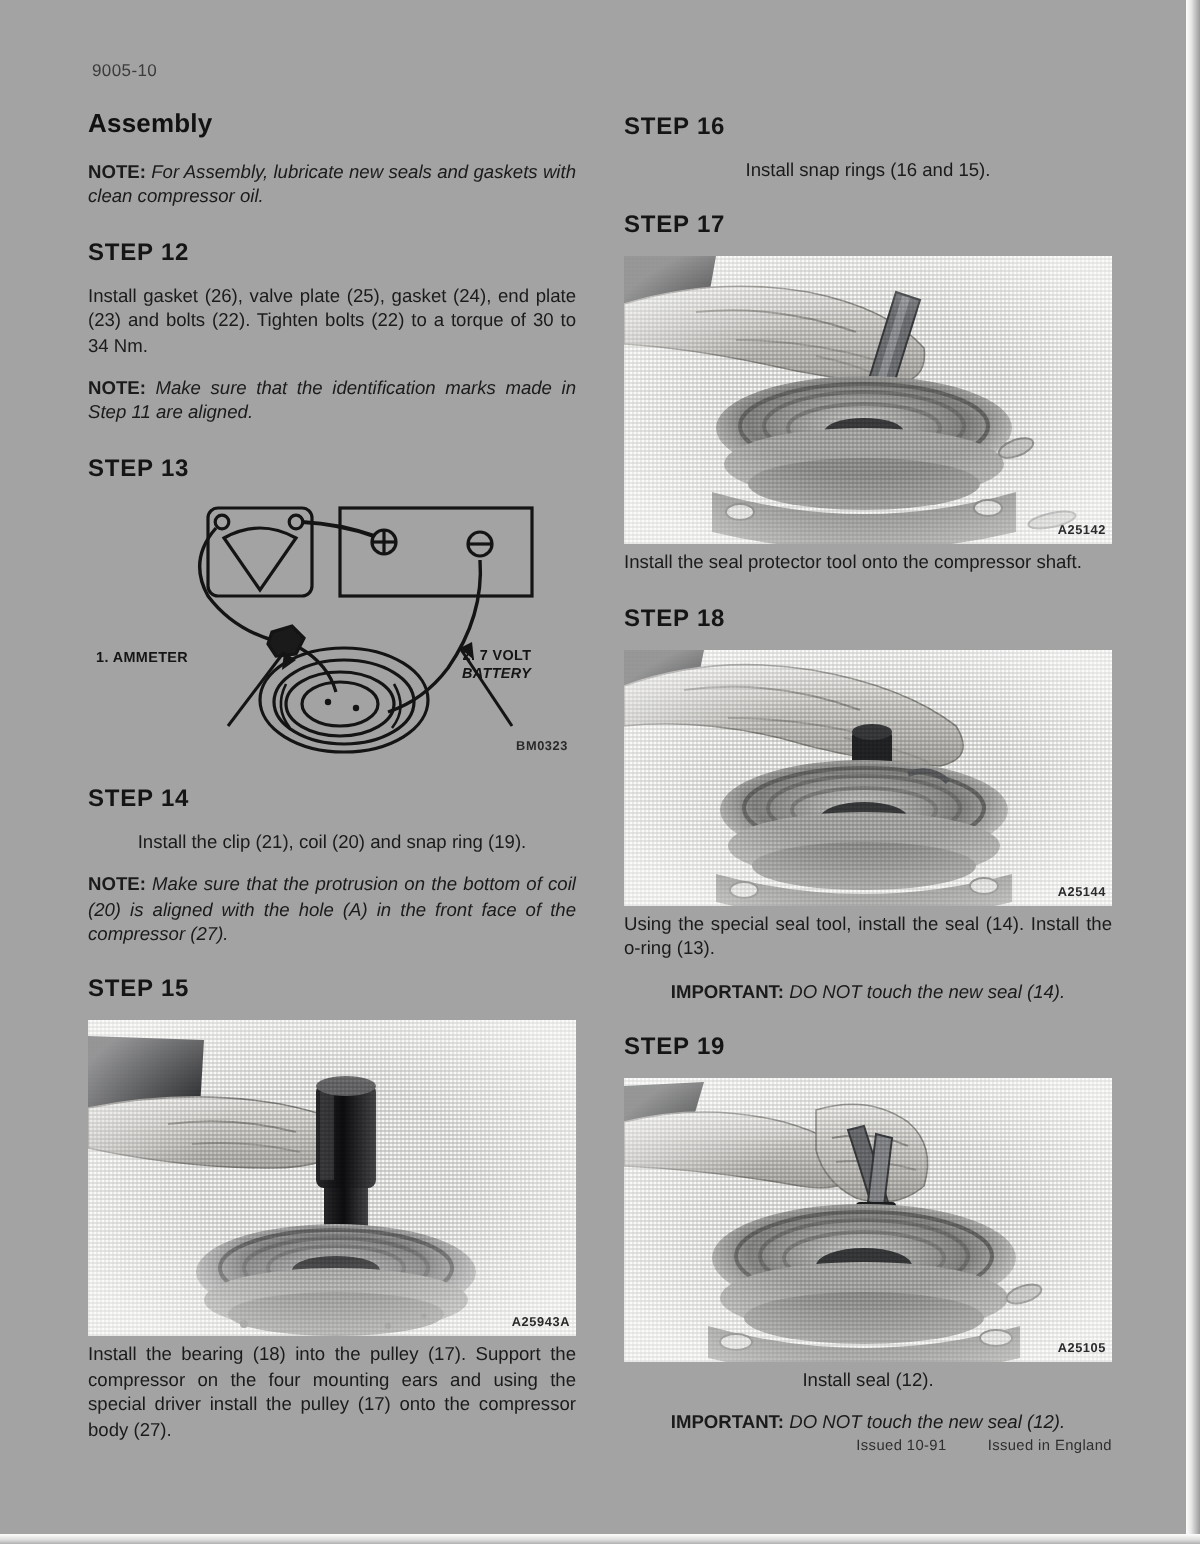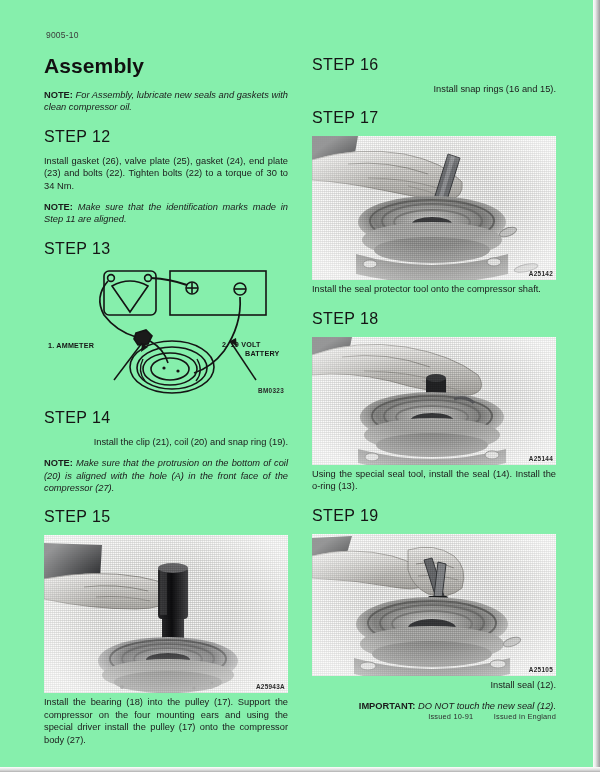--- a/index.html
+++ b/index.html
@@ -1,40 +1,40 @@
 <!DOCTYPE html>
 <html><head>
 <meta charset="utf-8">
 <style>
   html,body{margin:0;padding:0;background:#c8c8c8;}
   body{font-family:"Liberation Sans",sans-serif;}
   .page{
-    position:relative;width:600px;height:772px;background:#86efac;overflow:hidden;
+    position:relative;width:600px;height:772px;background:#a3a3a3;overflow:hidden;
   }
   .scan-edge-right{position:absolute;top:0;right:0;width:7px;height:772px;
     background:linear-gradient(to right,#fdfdfb 0%,#e9e9e9 35%,#9a9a9a 100%);}
   .scan-edge-bottom{position:absolute;left:0;bottom:0;width:600px;height:5px;
     background:linear-gradient(to bottom,#fdfdfb 0%,#dcdcdc 60%,#b0b0b0 100%);}
   .sheet{position:absolute;left:44px;top:30px;width:512px;height:720px;}
   .col{position:absolute;top:0;width:244px;}
   .col-left{left:0;}
   .col-right{left:268px;}
 
   .pagenum{font-size:8.5px;color:#3b3b3b;letter-spacing:.2px;margin:0 0 14px 2px;}
-  h1.assembly{font-size:21px;font-weight:bold;color:#111;margin:0 0 11px 0;letter-spacing:.1px;}
-  .step-head{font-size:16px;font-weight:normal;color:#151515;margin:14px 0 9px 0;letter-spacing:.4px;}
+  h1.assembly{font-size:13px;font-weight:bold;color:#111;margin:0 0 11px 0;letter-spacing:.1px;}
+  .step-head{font-size:12px;font-weight:bold;color:#151515;margin:14px 0 9px 0;letter-spacing:.4px;}
   p.body{font-size:9.3px;line-height:12.4px;color:#1b1b1b;margin:0 0 9px 0;text-align:justify;}
-  p.body.nj{text-align:right;}
+  p.body.nj{text-align:center;}
   .lbl{font-weight:bold;}
   .ital{font-style:italic;}
   .fig-code{font-size:6.4px;font-weight:bold;color:#2a2a2a;letter-spacing:.3px;
     position:absolute;right:3px;bottom:3px;}
 
   
-  .linefig{position:relative;width:244px;height:128px;margin:2px 0 4px 0;}
+  .linefig{position:relative;width:244px;height:128px;margin:2px 0 4px 0;text-align:right;}
   .linefig svg{display:block;}
   .fig-label{position:absolute;font-size:7.2px;font-weight:bold;color:#151515;letter-spacing:.2px;line-height:9px;}
 
   
   .photo{position:relative;overflow:hidden;background:#ffffff;margin:2px 0 3px 0;}
   .ph-inner{position:absolute;inset:0;}
   .grain{position:absolute;inset:0;opacity:.30;mix-blend-mode:multiply;
     background-image:
       repeating-linear-gradient(0deg,rgba(0,0,0,.5) 0 1px,rgba(0,0,0,0) 1px 2px),
       repeating-linear-gradient(90deg,rgba(0,0,0,.35) 0 1px,rgba(0,0,0,0) 1px 2px);}
@@ -118,22 +118,22 @@
             <path d="M212 113 L186 74"></path>
           </g>
           <g fill="#141414">
             <path d="M98 76 l-1 9 7 -5 z"></path>
             <path d="M186 74 l7 6 -1 -9 z"></path>
           </g>
         </svg>
 
         <div class="fig-label" style="left:4px;top:74px;">1. AMMETER</div>
         <div class="fig-label" style="left:178px;top:73px;">
-          <div>2. 19 VOLT</div>
-          <div style="padding-left:23px;">BATTERY</div>
+          <div>2. 7 VOLT</div>
+          <div style="padding-left:9px;font-style:italic;">BATTERY</div>
         </div>
         <div class="fig-code" style="right:4px;bottom:1px;">BM0323</div>
       </div>
 
 
       <div class="step-head">STEP 14</div>
       <p class="body nj">Install the clip (21), coil (20) and snap ring (19).</p>
       <p class="body">
         <span class="lbl">NOTE:</span>
         <span class="ital">Make sure that the protrusion on the bottom of coil (20) is aligned with the hole (A) in the front face of the compressor (27).</span>
@@ -294,20 +294,24 @@
 
             <path d="M142 62 q12 -4 20 4" fill="none" stroke="#5f6063" stroke-width="3"></path>
           </svg>
         </div>
         <div class="grain"></div>
         <div class="vign"></div>
         <div class="fig-code">A25144</div>
       </div>
 
       <p class="body">Using the special seal tool, install the seal (14). Install the o-ring (13).</p>
+      <p class="body nj">
+        <span class="lbl">IMPORTANT:</span>
+        <span class="ital">DO NOT touch the new seal (14).</span>
+      </p>
 
       <div class="step-head">STEP 19</div>
 
       <div class="photo" style="width:244px;height:142px;">
         <div class="ph-inner">
           <svg width="244" height="142" viewBox="0 0 244 142">
             <defs>
               <radialGradient id="p19d" cx="48%" cy="46%" r="62%">
                 <stop offset="0%" stop-color="#d2d2d0"></stop>
                   <stop offset="58%" stop-color="#8e8e8c"></stop>

